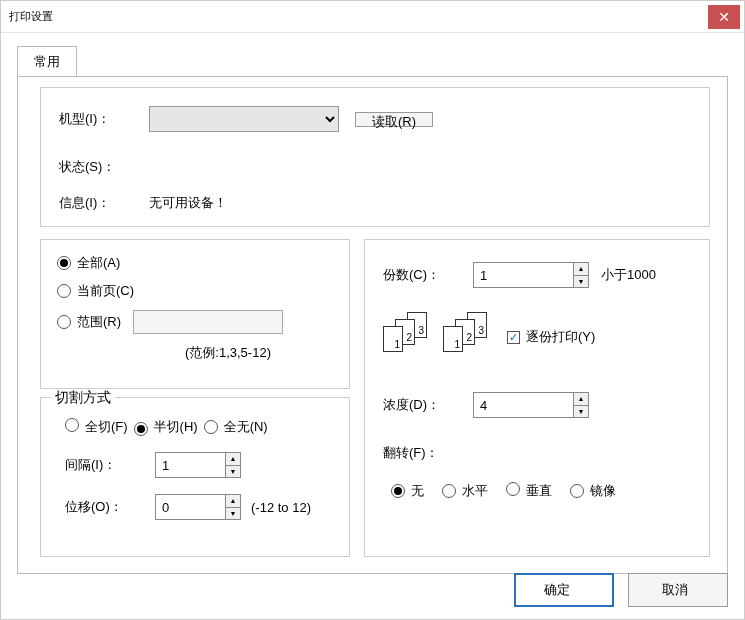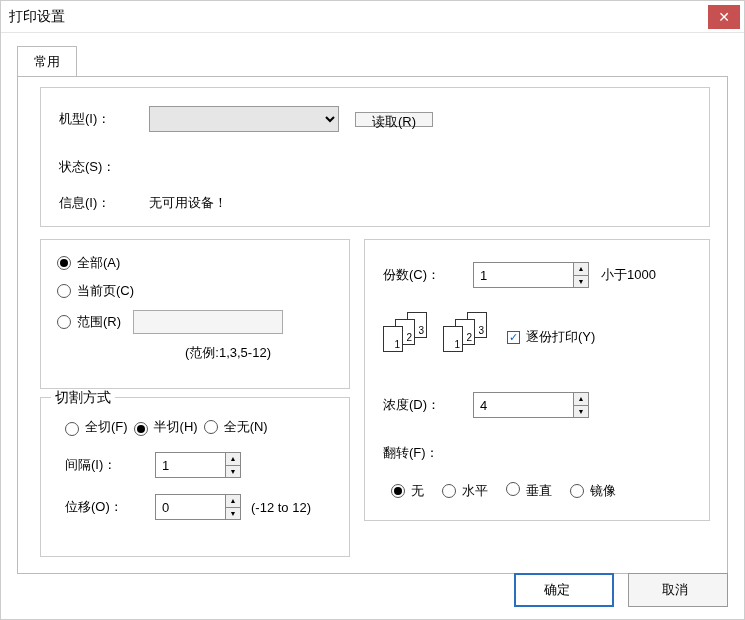--- a/index.html
+++ b/index.html
@@ -22,21 +22,21 @@
   .titlebar {
     height: 32px;
     display: flex;
     align-items: center;
     padding-left: 8px;
     background: #fff;
     border-bottom: 1px solid #e5e5e5;
   }
   .titlebar .title {
     flex: 1;
-    font-size: 14px;
+    font-size: 11px;
   }
   .close-btn {
     width: 32px;
     height: 24px;
     background: #c75050;
     color: #fff;
     display: flex;
     align-items: center;
     justify-content: center;
     font-size: 14px;
@@ -190,21 +190,21 @@
     align-items: center;
     justify-content: center;
     font-size: 7px;
     background: #f0f0f0;
     cursor: pointer;
   }
   .spin-btns div:first-child { border-bottom: 1px solid #888; }
   
   .grp-right {
     left: 346px; top: 162px;
-    width: 346px; height: 282px;
+    width: 346px; height: 318px;
     padding: 20px 18px;
   }
   .checkbox {
     width: 13px; height: 13px;
     border: 1px solid #555;
     display: inline-flex;
     align-items: center;
     justify-content: center;
     margin-right: 6px;
     cursor: pointer;
@@ -303,21 +303,21 @@
           <span class="radio"></span>
           <span>范围(R)</span>
           <input type="text" class="range-input" style="">
         </div>
         <div class="hint">(范例:1,3,5-12)</div>
       </div>
 
       <div class="group grp-cut">
         <span class="group-title">切割方式</span>
         <div class="cut-radios">
-          <span style="display:flex;align-items:flex-end">
+          <span style="display:flex;align-items:flex-start">
             <span class="radio"></span>
             <span>全切(F)</span>
           </span>
           <span style="display:flex;align-items:flex-end">
             <span class="radio selected"></span>
             <span>半切(H)</span>
           </span>
           <span style="display:flex;align-items:center">
             <span class="radio"></span>
             <span>全无(N)</span>

